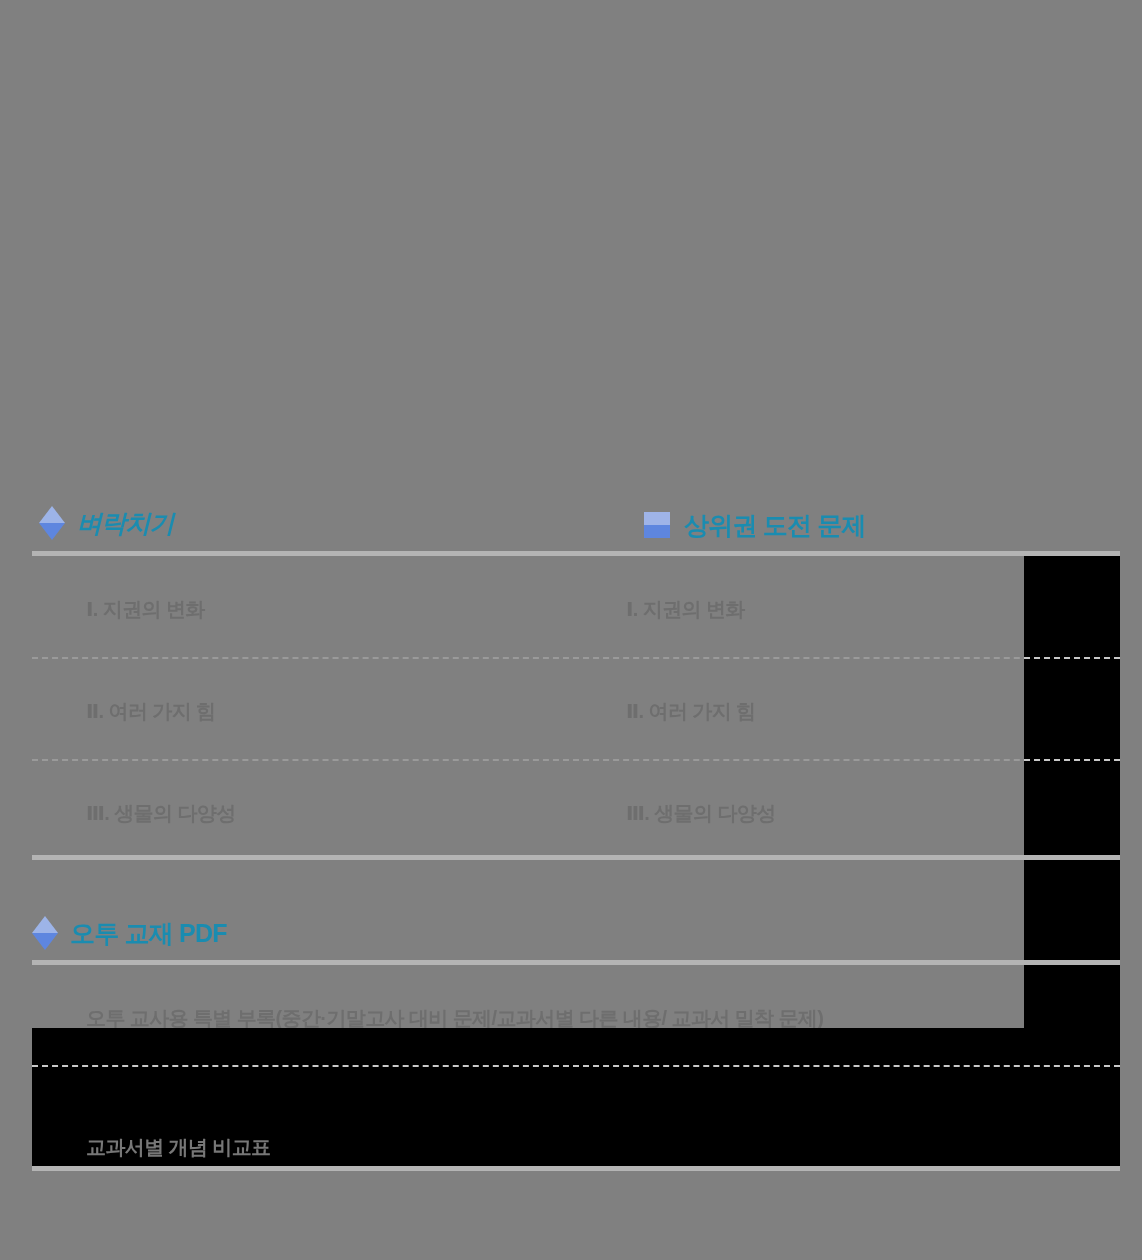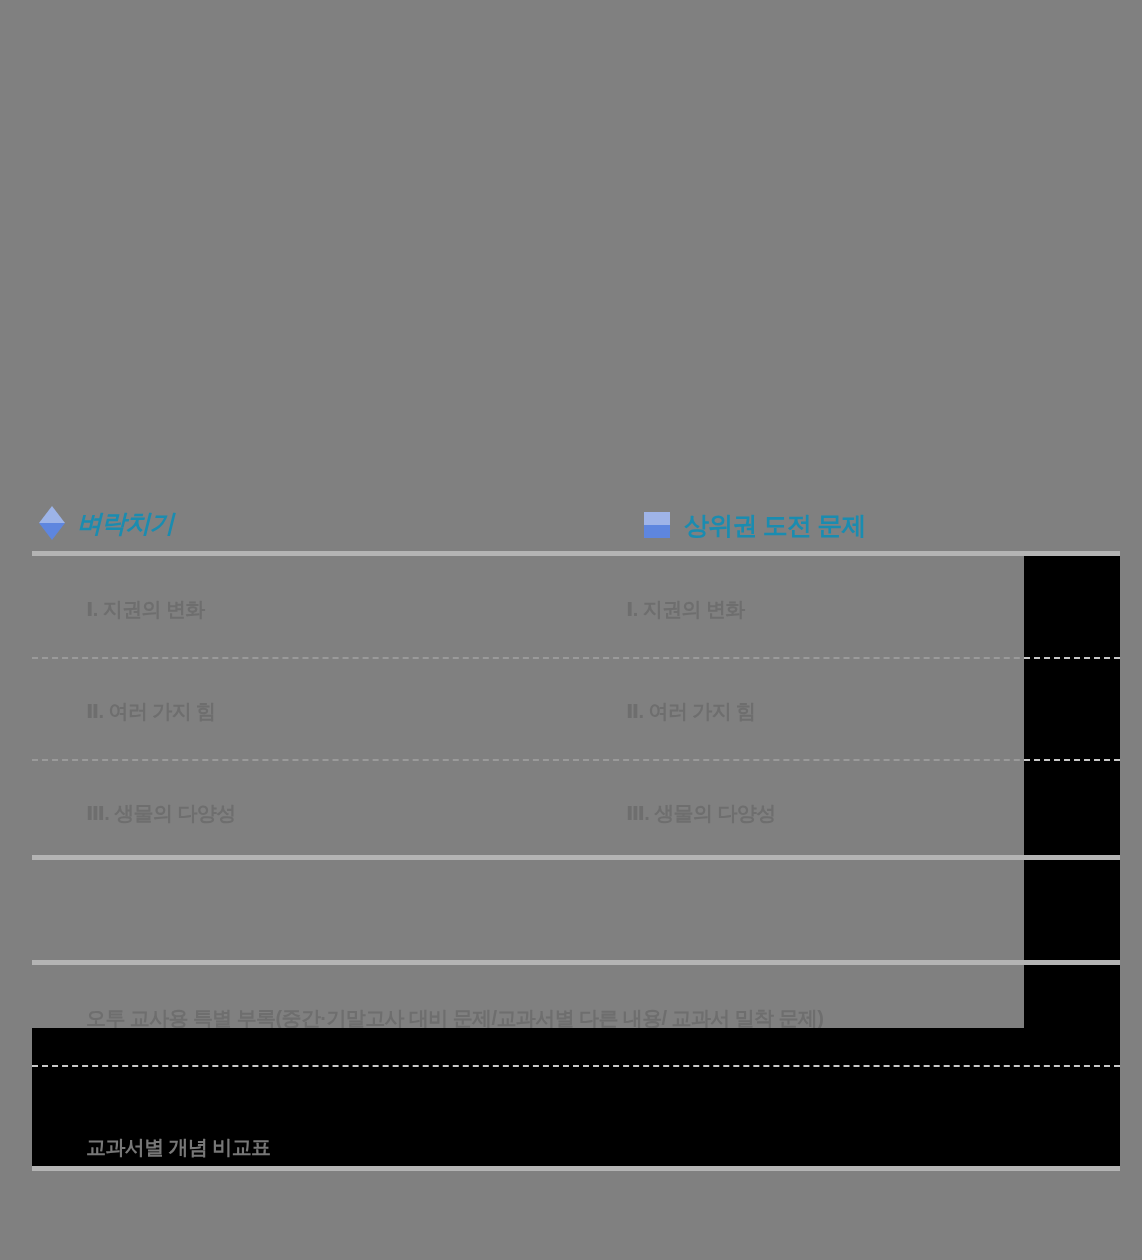--- a/index.html
+++ b/index.html
@@ -159,20 +159,27 @@
   <div class="row-item" style="left:86px; top:701px;">Ⅱ. 여러 가지 힘</div>
   <div class="rule-dashed" style="left:32px; top:759px; width:1088px;"></div>
   <div class="row-item" style="left:86px; top:803px;">Ⅲ. 생물의 다양성</div>
 
   <div class="row-item" style="left:626px; top:599px;">Ⅰ. 지권의 변화</div>
   <div class="row-item" style="left:626px; top:701px;">Ⅱ. 여러 가지 힘</div>
   <div class="row-item" style="left:626px; top:803px;">Ⅲ. 생물의 다양성</div>
 
   <div class="rule-solid" style="left:32px; top:855px; width:1088px;"></div>
 
+  <div class="section-head" style="left:32px; top:913px;">
+    <span class="icon-diamond">
+      <span class="d-top"></span>
+        <span class="d-bot"></span>
+    </span>
+    <span class="head-label">오투 교재 PDF</span>
+  </div>
 
   <div class="rule-solid" style="left:32px; top:960px; width:1088px;"></div>
 
   <div class="row-item" style="left:86px; top:1008px;">오투 교사용 특별 부록(중간·기말고사 대비 문제/교과서별 다른 내용/ 교과서 밀착 문제)</div>
 
   <div class="black-block" style="left:1024px; top:556px; width:96px; height:472px;"></div>
 
   <div class="rule-dashed on-dark" style="left:1024px; top:657px; width:96px;"></div>
   <div class="rule-dashed on-dark" style="left:1024px; top:759px; width:96px;"></div>
   <div class="rule-solid" style="left:1024px; top:855px; width:96px;"></div>

